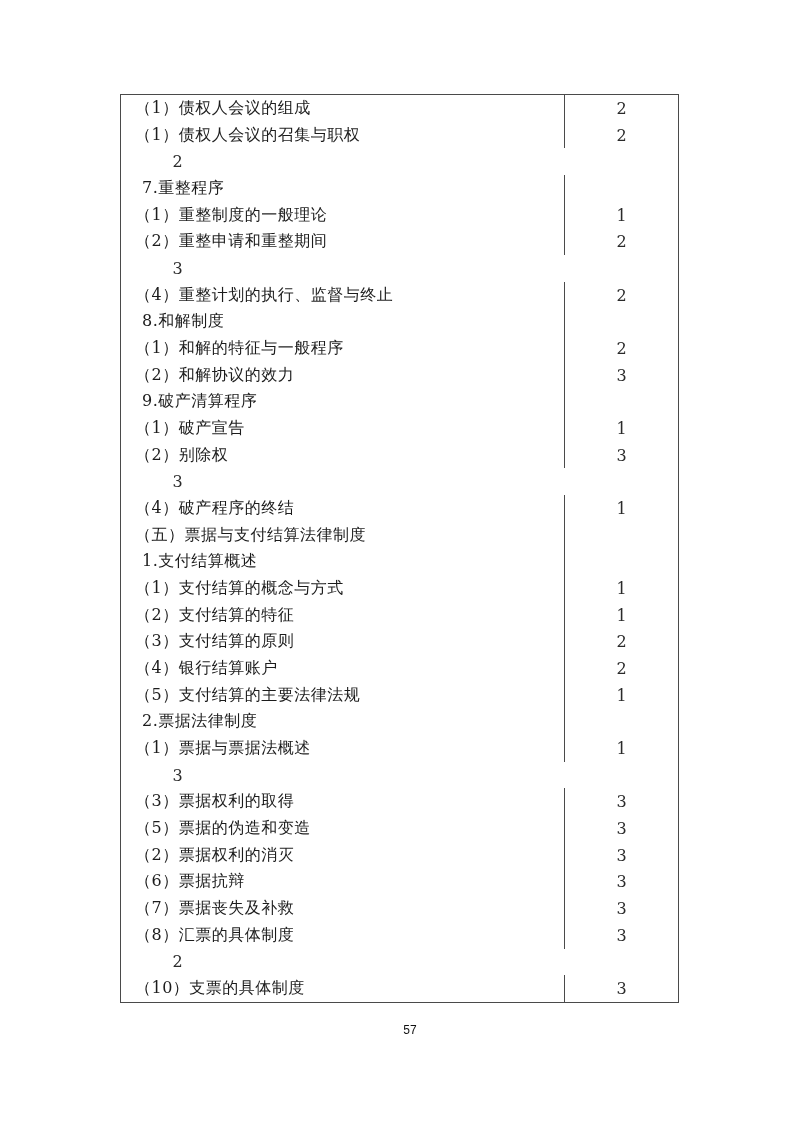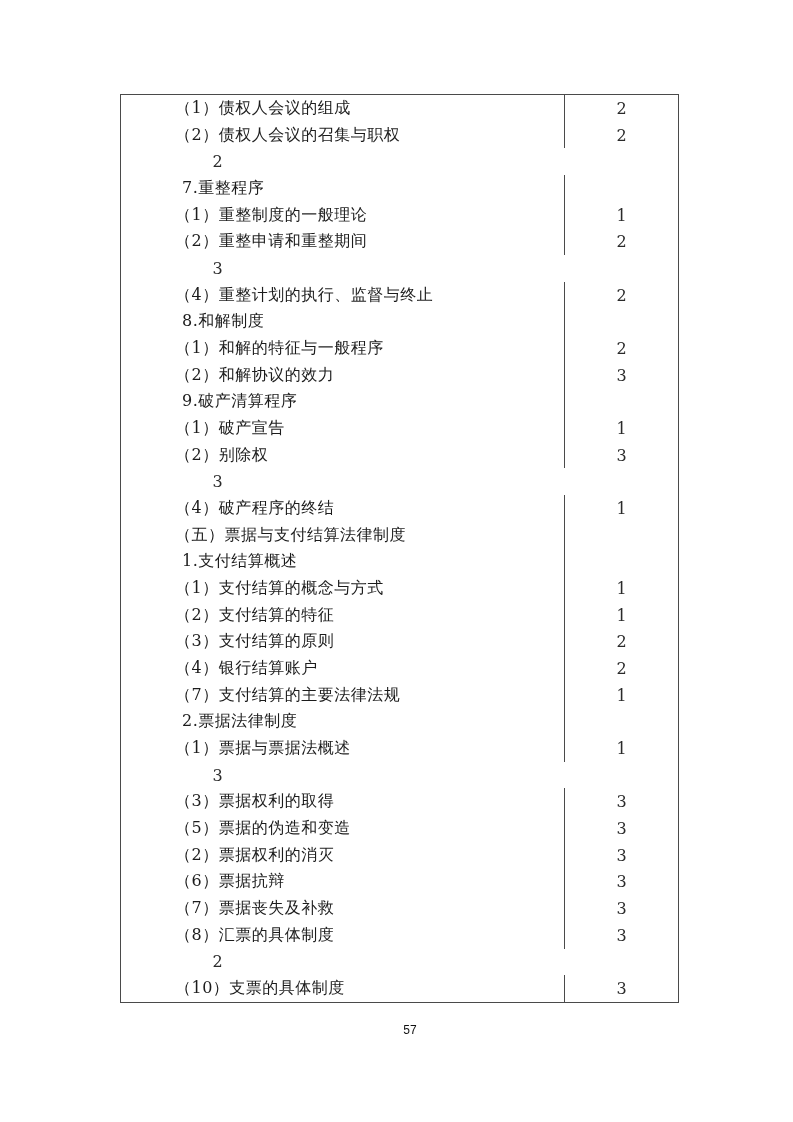--- a/index.html
+++ b/index.html
@@ -20,21 +20,20 @@
   .doc-table {
     position: absolute;
     left: 120px;
     top: 94px;
     width: 559px;
     height: 909px;
     border: 1px solid #4a4a4a;
     display: flex;
     flex-direction: column;
     background: #ffffff;
-    padding-left: 40px;
   }
   .row {
     flex: 1 1 0;
     display: flex;
     align-items: center;
     min-height: 0;
   }
   .cell { height: 100%; display: flex; align-items: center; }
   .cell.topic {
     flex: 1 1 auto;
@@ -69,21 +68,21 @@
 
 <div class="page">
 
   <div class="doc-table" id="tableEl">
   <div class="row">
     <div class="cell topic">（1）债权人会议的组成</div>
     <div class="cell score">2</div>
   </div>
 
   <div class="row">
-    <div class="cell topic">（2）债权人会议的召集与职权</div>
+    <div class="cell topic">（1）债权人会议的召集与职权</div>
     <div class="cell score">2</div>
   </div>
 
   <div class="row">
     <div class="cell score">2</div>
   </div>
 
   <div class="row section">
     <div class="cell topic">7.重整程序</div>
     <div class="cell score"></div>
@@ -171,21 +170,21 @@
     <div class="cell topic">（3）支付结算的原则</div>
     <div class="cell score">2</div>
   </div>
 
   <div class="row">
     <div class="cell topic">（4）银行结算账户</div>
     <div class="cell score">2</div>
   </div>
 
   <div class="row">
-    <div class="cell topic">（7）支付结算的主要法律法规</div>
+    <div class="cell topic">（5）支付结算的主要法律法规</div>
     <div class="cell score">1</div>
   </div>
 
   <div class="row section">
     <div class="cell topic">2.票据法律制度</div>
     <div class="cell score"></div>
   </div>
 
   <div class="row">
     <div class="cell topic">（1）票据与票据法概述</div>

